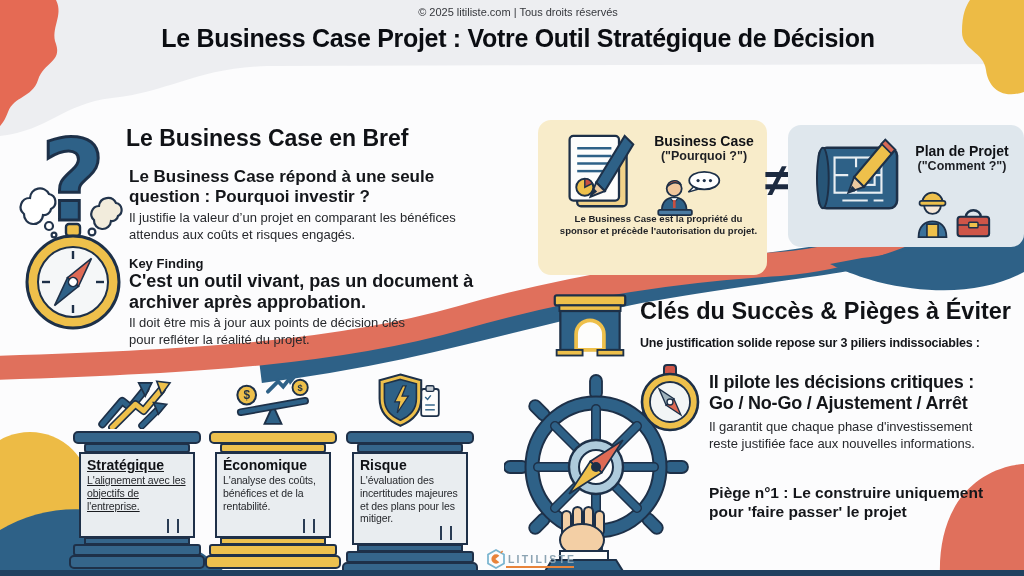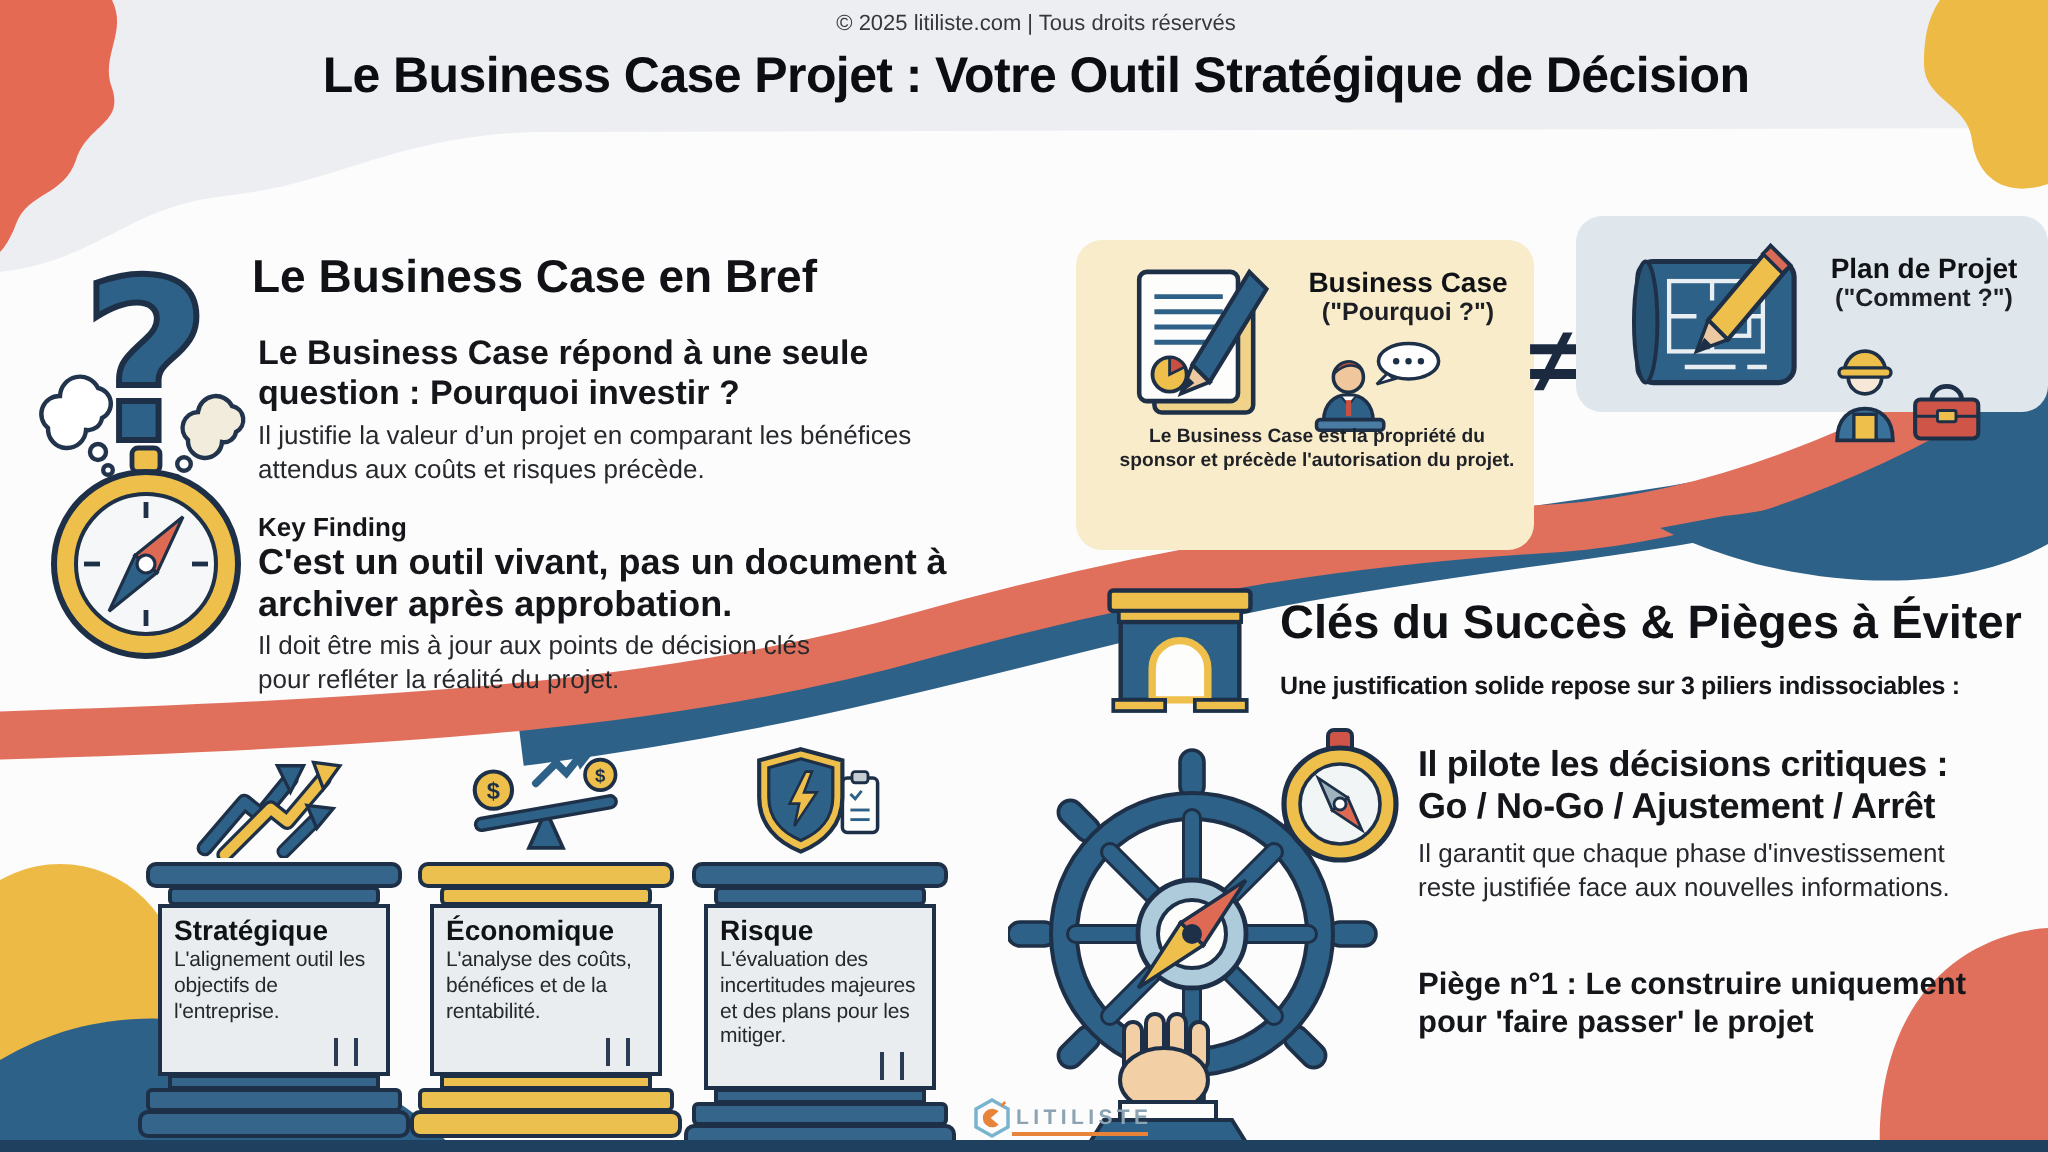--- a/index.html
+++ b/index.html
@@ -18,21 +18,21 @@
   .bref-heading{left:114px;top:125px;}
   .q-title{left:117px;top:167px;width:350px;font-size:17px;line-height:1.2;}
   .q-body{left:117px;top:210px;width:362px;}
   .key-label{left:117px;top:256px;font-size:13px;font-weight:bold;color:#14161a;}
   .key-title{left:117px;top:271px;width:392px;font-size:18px;line-height:1.16;}
   .key-body{left:117px;top:315px;width:302px;}
 
   
   .card{border-radius:13px;}
   .bc-card{left:538px;top:120px;width:217px;height:155px;background:#f8ecca;}
-  .pp-card{left:788px;top:108px;width:224px;height:98px;background:#dfe7ed;}
+  .pp-card{left:788px;top:125px;width:224px;height:122px;background:#dfe7ed;}
   .card-title{font-size:14px;font-weight:bold;color:#101216;line-height:1.15;}
   .card-sub{font-size:12.5px;font-weight:bold;color:#1d1f24;}
   .bc-texts{left:96px;top:13px;width:116px;text-align:center;}
   .pp-texts{left:104px;top:18px;width:116px;text-align:center;}
   .doc-icon{left:12px;top:12px;width:76px;height:82px;}
   .person-icon{left:100px;top:50px;width:82px;height:46px;}
   .bp-icon{left:8px;top:13px;width:100px;height:84px;}
   .worker-icon{left:104px;top:62px;width:96px;height:52px;}
   .bc-caption{left:7px;top:93px;width:203px;font-size:9.6px;font-weight:bold;text-align:center;line-height:1.3;color:#1f2126;}
   .neq{left:743px;top:153px;width:44px;text-align:center;font-size:46px;font-weight:bold;color:#1c2a40;}
@@ -42,21 +42,21 @@
   .cles-heading{left:628px;top:298px;font-size:23.5px;}
   .cles-sub{left:628px;top:336px;font-size:12.5px;font-weight:bold;letter-spacing:-.2px;color:#14161a;}
   .wheel-icon{left:492px;top:355px;width:200px;height:221px;}
   .dec-title{left:697px;top:372px;width:330px;font-size:18px;line-height:1.18;letter-spacing:-.2px;}
   .dec-body{left:697px;top:419px;width:292px;}
   .piege-title{left:697px;top:484px;width:302px;font-size:15.5px;line-height:1.2;}
   .piege-body{left:697px;top:523px;width:312px;font-size:12.5px;}
 
   
   .pillar{display:flex;flex-direction:column;align-items:center;width:136px;top:371px;}
-  .p1{left:57px;} .p2{left:193px;} .p3{left:330px;}
+  .p1{left:57px;text-decoration:underline;} .p2{left:193px;} .p3{left:330px;}
   .p-icon{height:58px;display:flex;align-items:flex-end;justify-content:center;margin-bottom:2px;}
   .slab{box-sizing:border-box;border:2px solid #1e3048;}
   .cap1{width:128px;height:13px;border-radius:5px;}
   .cap2{width:106px;height:10px;border-radius:3px;margin-top:-1px;}
   .p-col{box-sizing:border-box;position:relative;width:116px;min-height:86px;background:#e9edf0;
          border:2px solid #1e3048;margin-top:-1px;padding:3px 6px 18px;}
   .p-title{font-size:14px;font-weight:bold;color:#101216;margin:0 0 1px;}
   .p-body{font-size:10.5px;line-height:1.22;color:#26282c;letter-spacing:-.1px;}
   .ticks{position:absolute;right:14px;bottom:3px;width:8px;height:14px;
          border-left:2px solid #2a3c54;border-right:2px solid #2a3c54;}
@@ -114,21 +114,21 @@
       <g transform="rotate(38 57 172)">
         <polygon points="57,142 64,172 50,172" fill="#df6a54" stroke="#1d3048" stroke-width="1.6"></polygon>
         <polygon points="57,202 64,172 50,172" fill="#2e6187" stroke="#1d3048" stroke-width="1.6"></polygon>
         <circle cx="57" cy="172" r="4.5" fill="#ffffff" stroke="#1d3048" stroke-width="1.6"></circle>
       </g>
     </svg>
   </div>
 
   <h2 class="abs h2 bref-heading">Le Business Case en Bref</h2>
   <div class="abs bold-block q-title">Le Business Case répond à une seule question : Pourquoi investir ?</div>
-  <div class="abs body-text q-body">Il justifie la valeur d’un projet en comparant les bénéfices attendus aux coûts et risques précède.</div>
+  <div class="abs body-text q-body">Il justifie la valeur d’un projet en comparant les bénéfices attendus aux coûts et risques engagés.</div>
   <div class="abs key-label">Key Finding</div>
   <div class="abs bold-block key-title">C'est un outil vivant, pas un document à archiver après approbation.</div>
   <div class="abs body-text key-body">Il doit être mis à jour aux points de décision clés pour refléter la réalité du projet.</div>
 
   <div class="abs card bc-card">
     <div class="abs doc-icon">
       <svg width="76" height="82" viewBox="0 0 80 86">
         <rect x="16" y="12" width="52" height="66" rx="4" fill="#f1d289" stroke="#1d3048" stroke-width="2.4"></rect>
         <rect x="8" y="4" width="52" height="68" rx="4" fill="#fdfdfc" stroke="#1d3048" stroke-width="2.4"></rect>
         <g stroke="#2e6187" stroke-width="2.6">
@@ -300,21 +300,21 @@
         </g>
         <polygon points="50,12 66,12 58,28" fill="#2e6187" stroke="#1d3048" stroke-width="2"></polygon>
         <polygon points="72,10 88,12 78,26" fill="#eec04b" stroke="#1d3048" stroke-width="2"></polygon>
         <polygon points="68,36 84,38 74,50" fill="#2e6187" stroke="#1d3048" stroke-width="2"></polygon>
       </svg>
     </div>
     <div class="slab cap1 blue"></div>
     <div class="slab cap2 blue"></div>
     <div class="p-col">
       <div class="p-title">Stratégique</div>
-      <div class="p-body">L'alignement outil les objectifs de l'entreprise.</div>
+      <div class="p-body">L'alignement avec les objectifs de l'entreprise.</div>
       <div class="ticks"></div>
     </div>
     <div class="slab base1 blue"></div>
     <div class="slab base2 blue"></div>
     <div class="slab base3 blue"></div>
   </div>
 
   <div class="abs pillar p2">
     <div class="p-icon">
       <svg width="96" height="56" viewBox="0 0 96 66">

